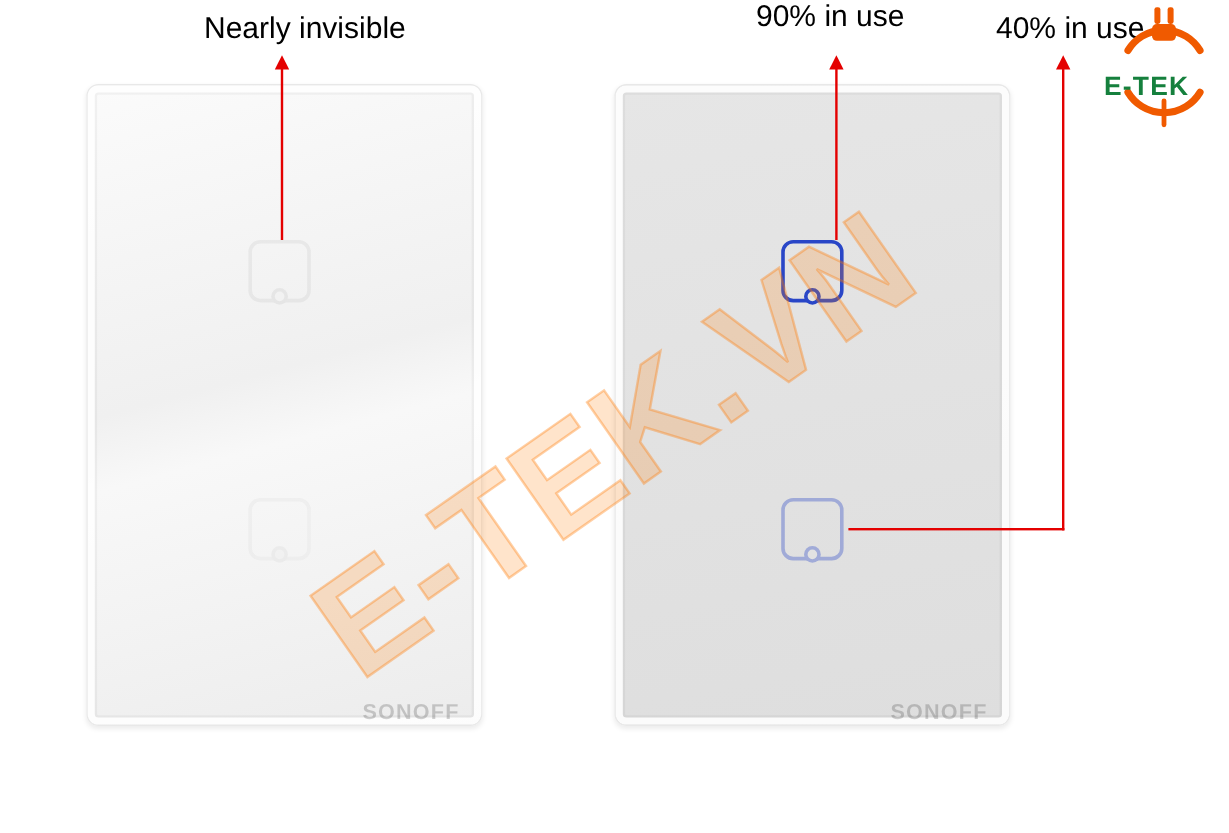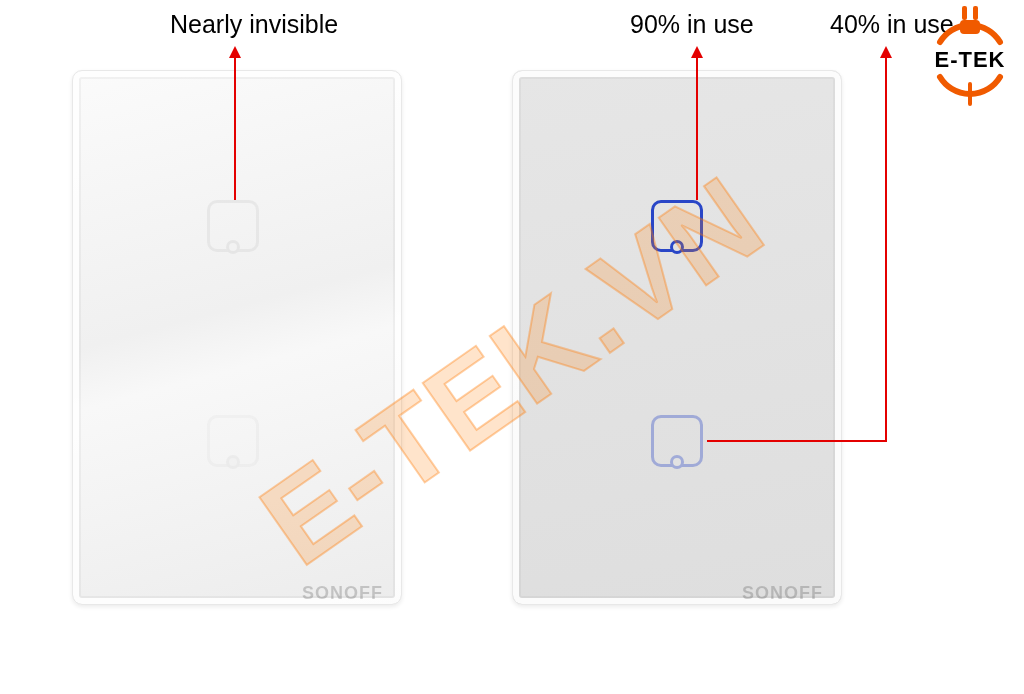--- a/index.html
+++ b/index.html
@@ -111,32 +111,31 @@
     white-space: nowrap;
   }
   
   .logo {
     position: absolute;
     right: 4px; top: 2px;
     width: 100px; height: 105px;
   }
   .logo svg { width:100%; height:100%; }
   .logo-text {
-    position:absolute; top:45px; left:0; right:0;
-    text-align:center;
+    position:absolute; top:57px; left:0; right:0;
     font-weight:800; font-size:22px;
-    color:#000000;
+    color:#15803d;
     letter-spacing:1px;
   }
 </style>
 </head>
 <body>
 
 <div class="label" style="left:170px; top:10px;">Nearly invisible</div>
-<div class="label" style="left:630px; top:10px;">90% in use</div>
+<div class="label" style="left:630px; top:0;">90% in use</div>
 <div class="label" style="left:830px; top:10px;">40% in use</div>
 
 <div class="panel panel-left">
   <div class="brand">SONOFF</div>
 </div>
 
 <div class="touch touch-faint"></div>
 <div class="touch touch-faint2"></div>
 
 <div class="panel panel-right">

